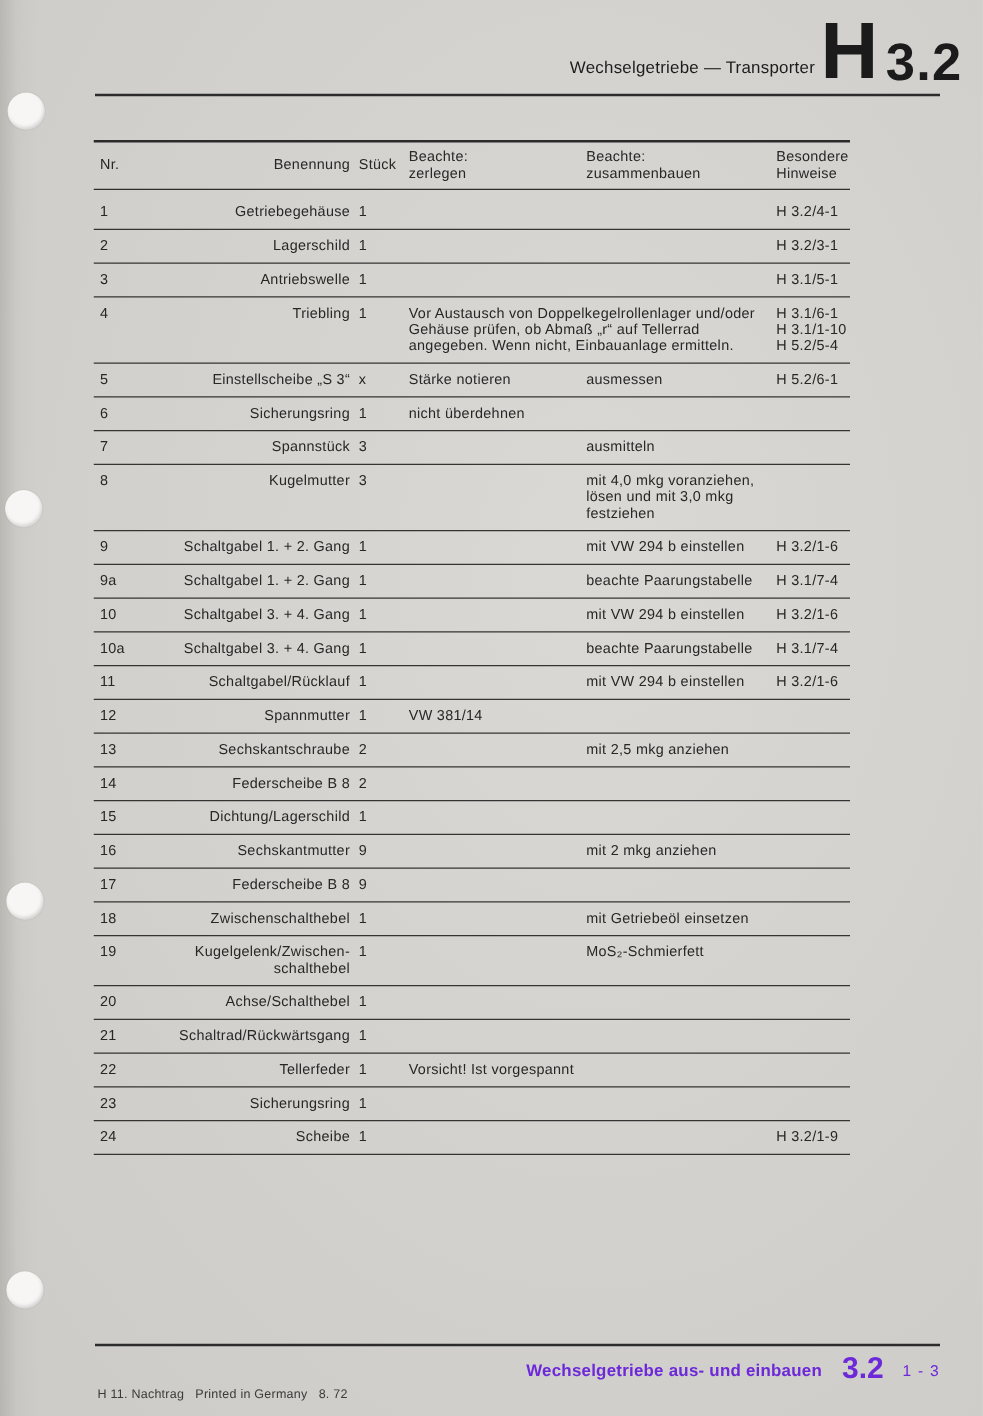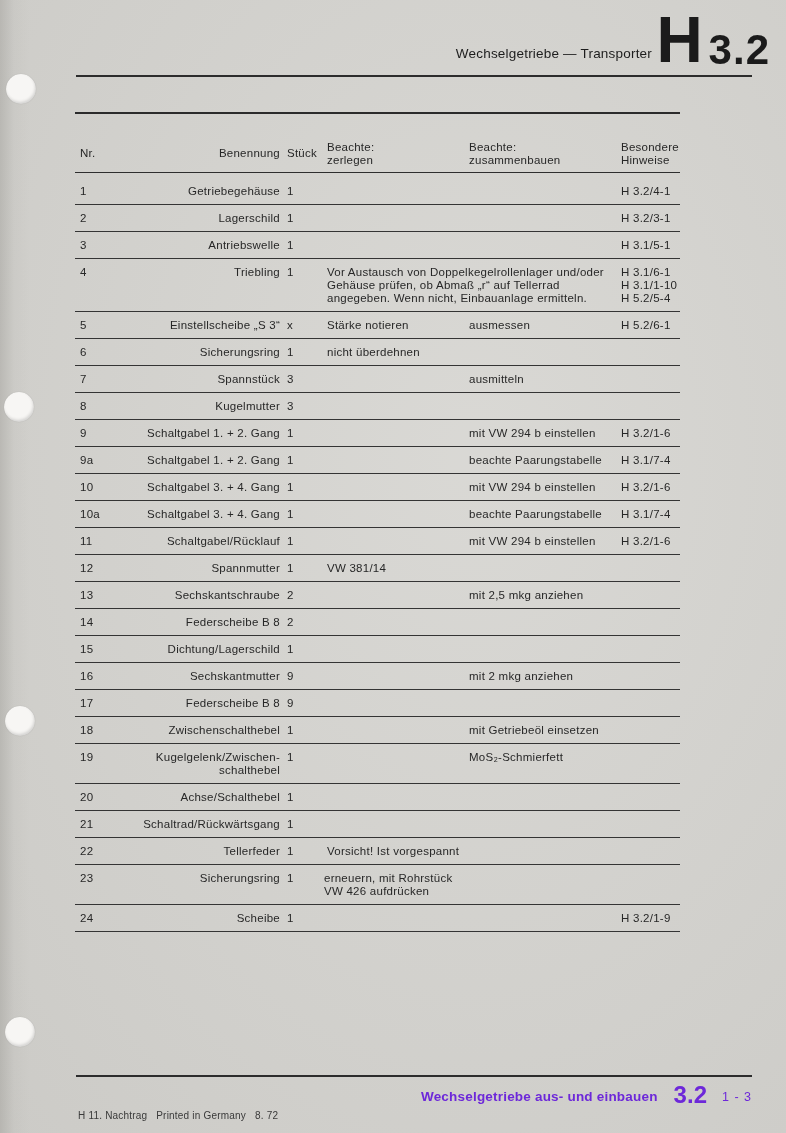--- a/index.html
+++ b/index.html
@@ -40,21 +40,20 @@
   .parts-table{
     position:absolute;left:75px;top:112px;width:605px;
     border-top:2.5px solid #2b2b2b;
     font-size:11.5px;line-height:13px;letter-spacing:0.25px;color:#272727;
   }
   .thead{
     display:flex;align-items:center;
     border-bottom:1.8px solid #2e2e2e;
     padding:5px 0 5px;
     min-height:27px;
-    margin-top:21px;
   }
   .trow{
     display:flex;
     border-bottom:1.5px solid #343434;
     padding:7px 0 6px;
   }
   .trow.first{padding-top:12px;}
   .cell{white-space:pre-line;}
   .c-nr{width:31px;margin-left:5px;flex:none;}
   .c-ben{width:168px;margin-left:1px;flex:none;text-align:right;}
@@ -161,20 +160,23 @@
         <div class="cell c-stk">3</div>
         <div class="cell c-zer"></div>
         <div class="cell c-zus">ausmitteln</div>
         <div class="cell c-hin"></div>
       </div>
       <div class="trow">
         <div class="cell c-nr">8</div>
         <div class="cell c-ben">Kugelmutter</div>
         <div class="cell c-stk">3</div>
         <div class="cell c-zer"></div>
+        <div class="cell c-zus">mit 4,0 mkg voranziehen,
+lösen und mit 3,0 mkg
+festziehen</div>
         <div class="cell c-hin"></div>
       </div>
       <div class="trow">
         <div class="cell c-nr">9</div>
         <div class="cell c-ben">Schaltgabel 1. + 2. Gang</div>
         <div class="cell c-stk">1</div>
         <div class="cell c-zer"></div>
         <div class="cell c-zus">mit VW 294 b einstellen</div>
         <div class="cell c-hin">H 3.2/1-6</div>
       </div>
@@ -295,22 +297,20 @@
         <div class="cell c-ben">Tellerfeder</div>
         <div class="cell c-stk">1</div>
         <div class="cell c-zer">Vorsicht! Ist vorgespannt</div>
         <div class="cell c-zus"></div>
         <div class="cell c-hin"></div>
       </div>
       <div class="trow">
         <div class="cell c-nr">23</div>
         <div class="cell c-ben">Sicherungsring</div>
         <div class="cell c-stk">1</div>
-        <div class="cell c-zus">erneuern, mit Rohrstück
-VW 426 aufdrücken</div>
         <div class="cell c-hin"></div>
       </div>
       <div class="trow">
         <div class="cell c-nr">24</div>
         <div class="cell c-ben">Scheibe</div>
         <div class="cell c-stk">1</div>
         <div class="cell c-zer"></div>
         <div class="cell c-zus"></div>
         <div class="cell c-hin">H 3.2/1-9</div>
       </div>

